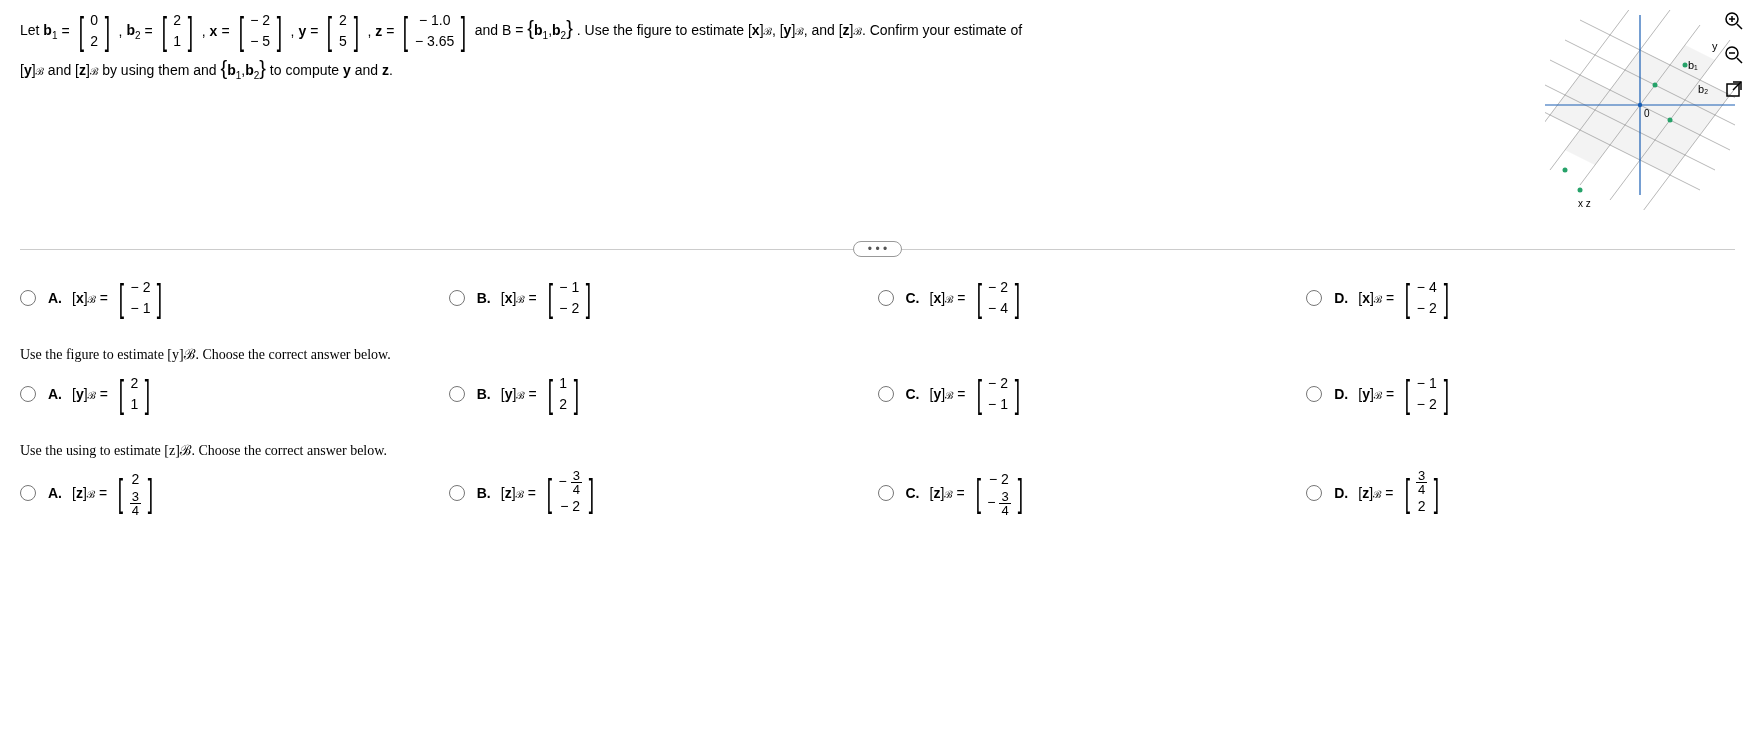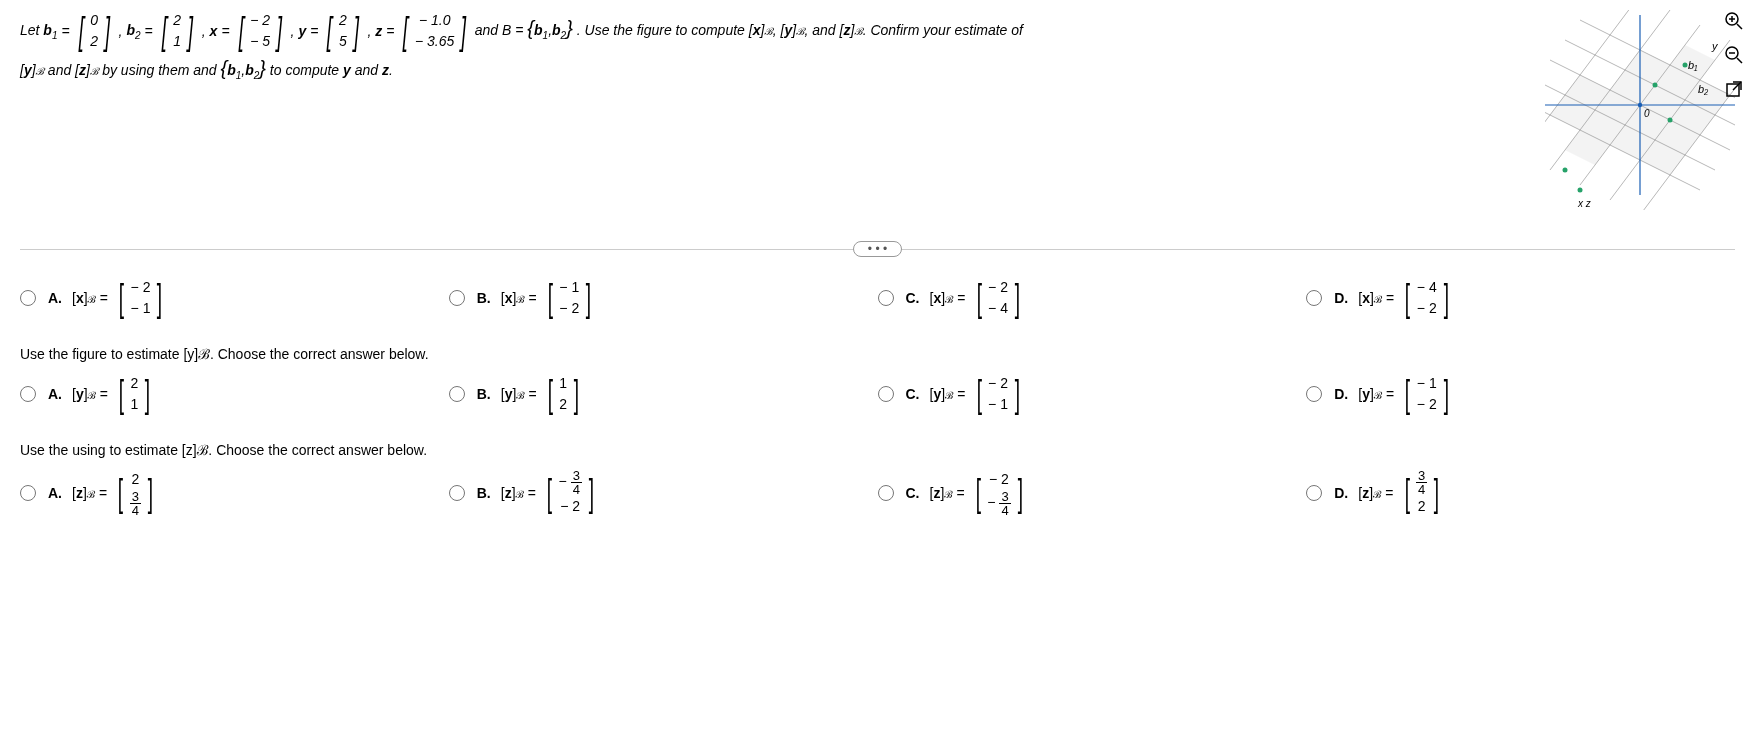--- a/index.html
+++ b/index.html
@@ -9,21 +9,20 @@
     font-family: Arial, sans-serif;
     font-size: 14px;
     color: #000;
     background: #fff;
     width: 1755px;
   }
   .top-section {
     display: flex;
     align-items: flex-start;
     gap: 20px;
-    font-style: italic;
   }
   .problem-text {
     flex: 1;
     line-height: 1.6;
   }
   .inline-eq {
     display: inline-flex;
     align-items: center;
     gap: 4px;
     vertical-align: middle;
@@ -92,21 +91,21 @@
     background: #fff;
     border: 1px solid #999;
     border-radius: 10px;
     padding: 0 14px;
     position: relative;
     z-index: 1;
     font-size: 12px;
     color: #555;
     cursor: pointer;
   }
-  .question-block { margin: 20px 0 8px 0; }
+  .question-block { margin: 20px 0 8px 0; font-family: Liberation Serif, serif; }
   .options-row {
     display: flex;
     gap: 0;
     margin: 10px 0 25px 0;
   }
   .option {
     display: flex;
     align-items: center;
     gap: 6px;
     width: 25%;
@@ -183,21 +182,21 @@
         <span class="bracket">[</span>
         <span class="mcol">
             <div>− 1.0</div>
             <div>− 3.65</div>
           </span>
         <span class="bracket">]</span>
       </span>
     </span>
     <span> and B = </span>
     <span class="set-brace">{</span><span><span class="bold">b</span><span class="sub">1</span></span>,<span><span class="bold">b</span><span class="sub">2</span></span><span class="set-brace">}</span>
-    <span>. Use the figure to compute [</span><span class="bold">x</span>]<span class="coord-sub">ℬ</span>, [<span class="bold">y</span>]<span class="coord-sub">ℬ</span>, and [<span class="bold">z</span>]<span class="coord-sub">ℬ</span><span>. Confirm your estimate of</span>
+    <span>. Use the figure to estimate [</span><span class="bold">x</span>]<span class="coord-sub">ℬ</span>, [<span class="bold">y</span>]<span class="coord-sub">ℬ</span>, and [<span class="bold">z</span>]<span class="coord-sub">ℬ</span><span>. Confirm your estimate of</span>
     <br>
     [<span class="bold">y</span>]<span class="coord-sub">ℬ</span><span> and </span>[<span class="bold">z</span>]<span class="coord-sub">ℬ</span><span> by using them and </span><span class="set-brace">{</span><span><span class="bold">b</span><span class="sub">1</span></span>,<span><span class="bold">b</span><span class="sub">2</span></span><span class="set-brace">}</span><span> to compute </span><span class="bold">y</span><span> and </span><span class="bold">z</span><span>.</span>
   </div>
 
   <div class="figure-area">
     <svg width="190" height="200" viewBox="0 0 190 200">
       <g transform="translate(95,95)">
 
         <g fill="#e0e0e0" fill-opacity="0.4" stroke="none">
           <polygon points="0,0 30,15 45,-5 15,-20"></polygon>

